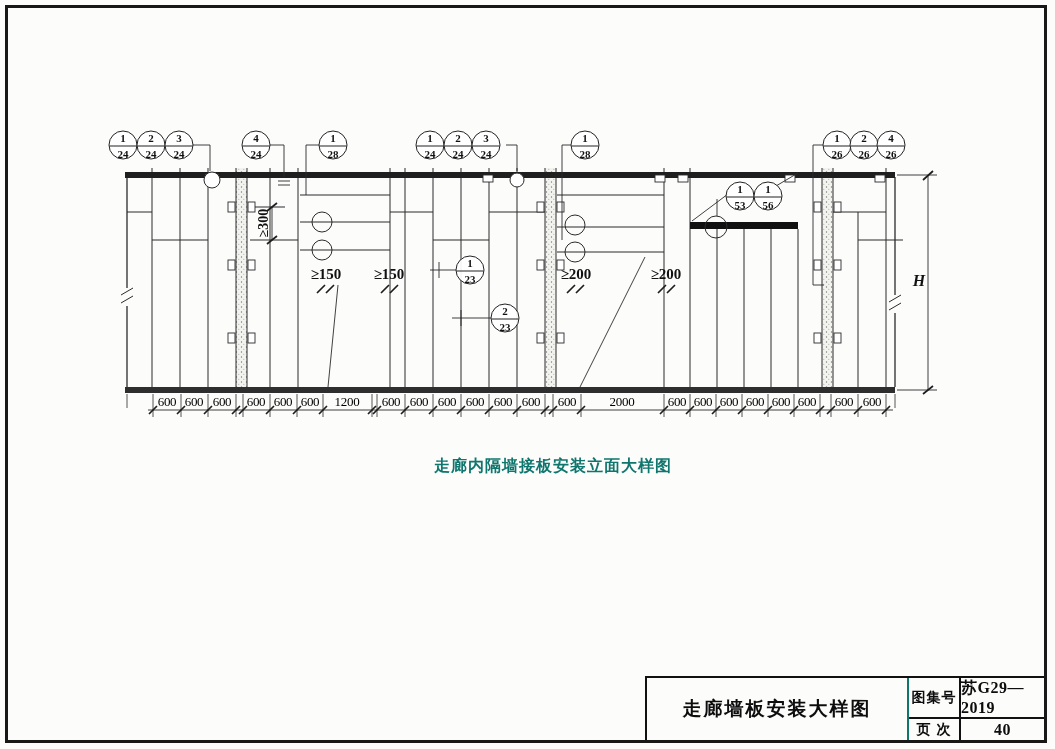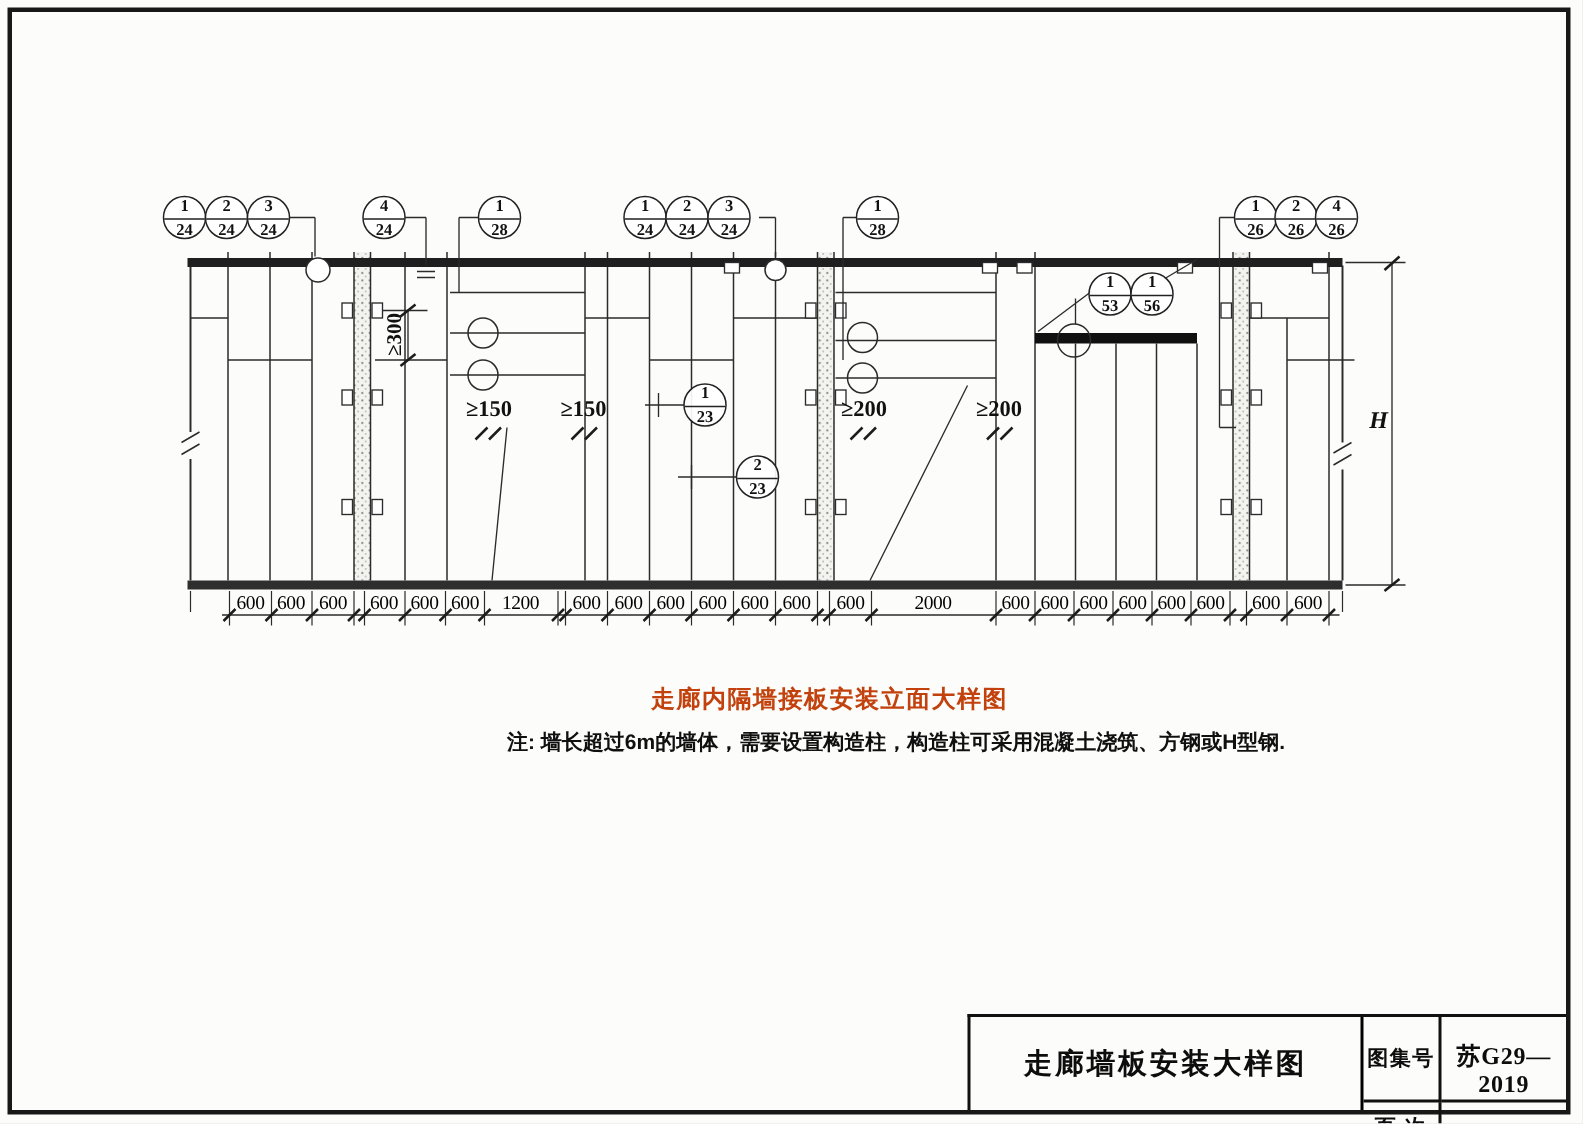--- a/index.html
+++ b/index.html
@@ -21,36 +21,36 @@
   .callout .num{display:block;width:100%;text-align:center;border-bottom:1.1px solid #222;padding:1px 0 2px;}
   .callout .den{display:block;padding-top:2px;}
 
   
   .ann{position:absolute;transform:translate(-50%,-50%);white-space:nowrap;
        font:bold 15px/1 "Liberation Serif","DejaVu Serif",serif;color:#111;}
   .ann.rot{transform:translate(-50%,-50%) rotate(-90deg);font-size:14px;}
   .ann.hmark{font-style:italic;font-size:16px;font-weight:bold;}
 
   .dwg-title{position:absolute;left:553px;top:456px;transform:translateX(-50%);white-space:nowrap;
-             font-weight:bold;font-size:16px;letter-spacing:1px;color:#c2410c;}
+             font-weight:bold;font-size:16px;letter-spacing:1px;color:#0f766e;}
   .dwg-note{position:absolute;left:338px;top:486px;white-space:nowrap;
             font-weight:bold;font-size:14px;letter-spacing:0px;color:#101010;}
 
   
   .tblock{position:absolute;left:645px;top:676px;width:399px;height:64px;box-sizing:border-box;
           border-top:2.5px solid #111;border-left:2.5px solid #111;display:flex;background:#fcfcfb;}
   .tb-name{width:260px;box-sizing:border-box;display:flex;align-items:center;justify-content:center;
            font-weight:bold;font-size:19px;letter-spacing:2px;color:#0d0d0d;}
   .tb-grid{flex:1;display:grid;grid-template-columns:52px 1fr;grid-template-rows:1fr 1fr;
-           border-left:2px solid #000000;text-align:center;}
+           border-left:2px solid #0f766e;}
   .tb-cell{display:flex;align-items:center;justify-content:center;box-sizing:border-box;
            font-size:14px;font-weight:bold;color:#0d0d0d;}
   .tb-cell.lab{border-right:2px solid #111;letter-spacing:1px;}
   .tb-cell.top{border-bottom:2px solid #111;}
-  .tb-cell.val{font-family:"Liberation Serif","DejaVu Serif",serif;font-size:16px;letter-spacing:0.5px;margin-top:16px;}
+  .tb-cell.val{font-family:"Liberation Serif","DejaVu Serif",serif;font-size:16px;letter-spacing:0.5px;}
 </style>
 </head>
 <body>
 
 <div class="sheet">
   <div class="frame"></div>
 
   <svg class="lines" width="1055" height="749" viewBox="0 0 1055 749">
     <defs>
       <pattern id="stip" width="5" height="5" patternUnits="userSpaceOnUse">
@@ -235,21 +235,20 @@
   <span class="dim" style="left:872px">600</span>
 
   <div class="ann rot" style="left:264px;top:223px">≥300</div>
   <div class="ann" style="left:326px;top:274px">≥150</div>
   <div class="ann" style="left:389px;top:274px">≥150</div>
   <div class="ann" style="left:576px;top:274px">≥200</div>
   <div class="ann" style="left:666px;top:274px">≥200</div>
   <div class="ann hmark" style="left:919px;top:281px">H</div>
 
   <div class="dwg-title">走廊内隔墙接板安装立面大样图</div>
-  <div class="dwg-note">注: 墙长超过6m的墙体，需要设置构造柱，构造柱可采用混凝土浇筑、方钢或H型钢.</div>
 
   <div class="tblock">
     <div class="tb-name">走廊墙板安装大样图</div>
     <div class="tb-grid">
       <div class="tb-cell lab top">图集号</div>
       <div class="tb-cell top val">苏G29—2019</div>
       <div class="tb-cell lab">页 次</div>
       <div class="tb-cell val">40</div>
     </div>
   </div>

